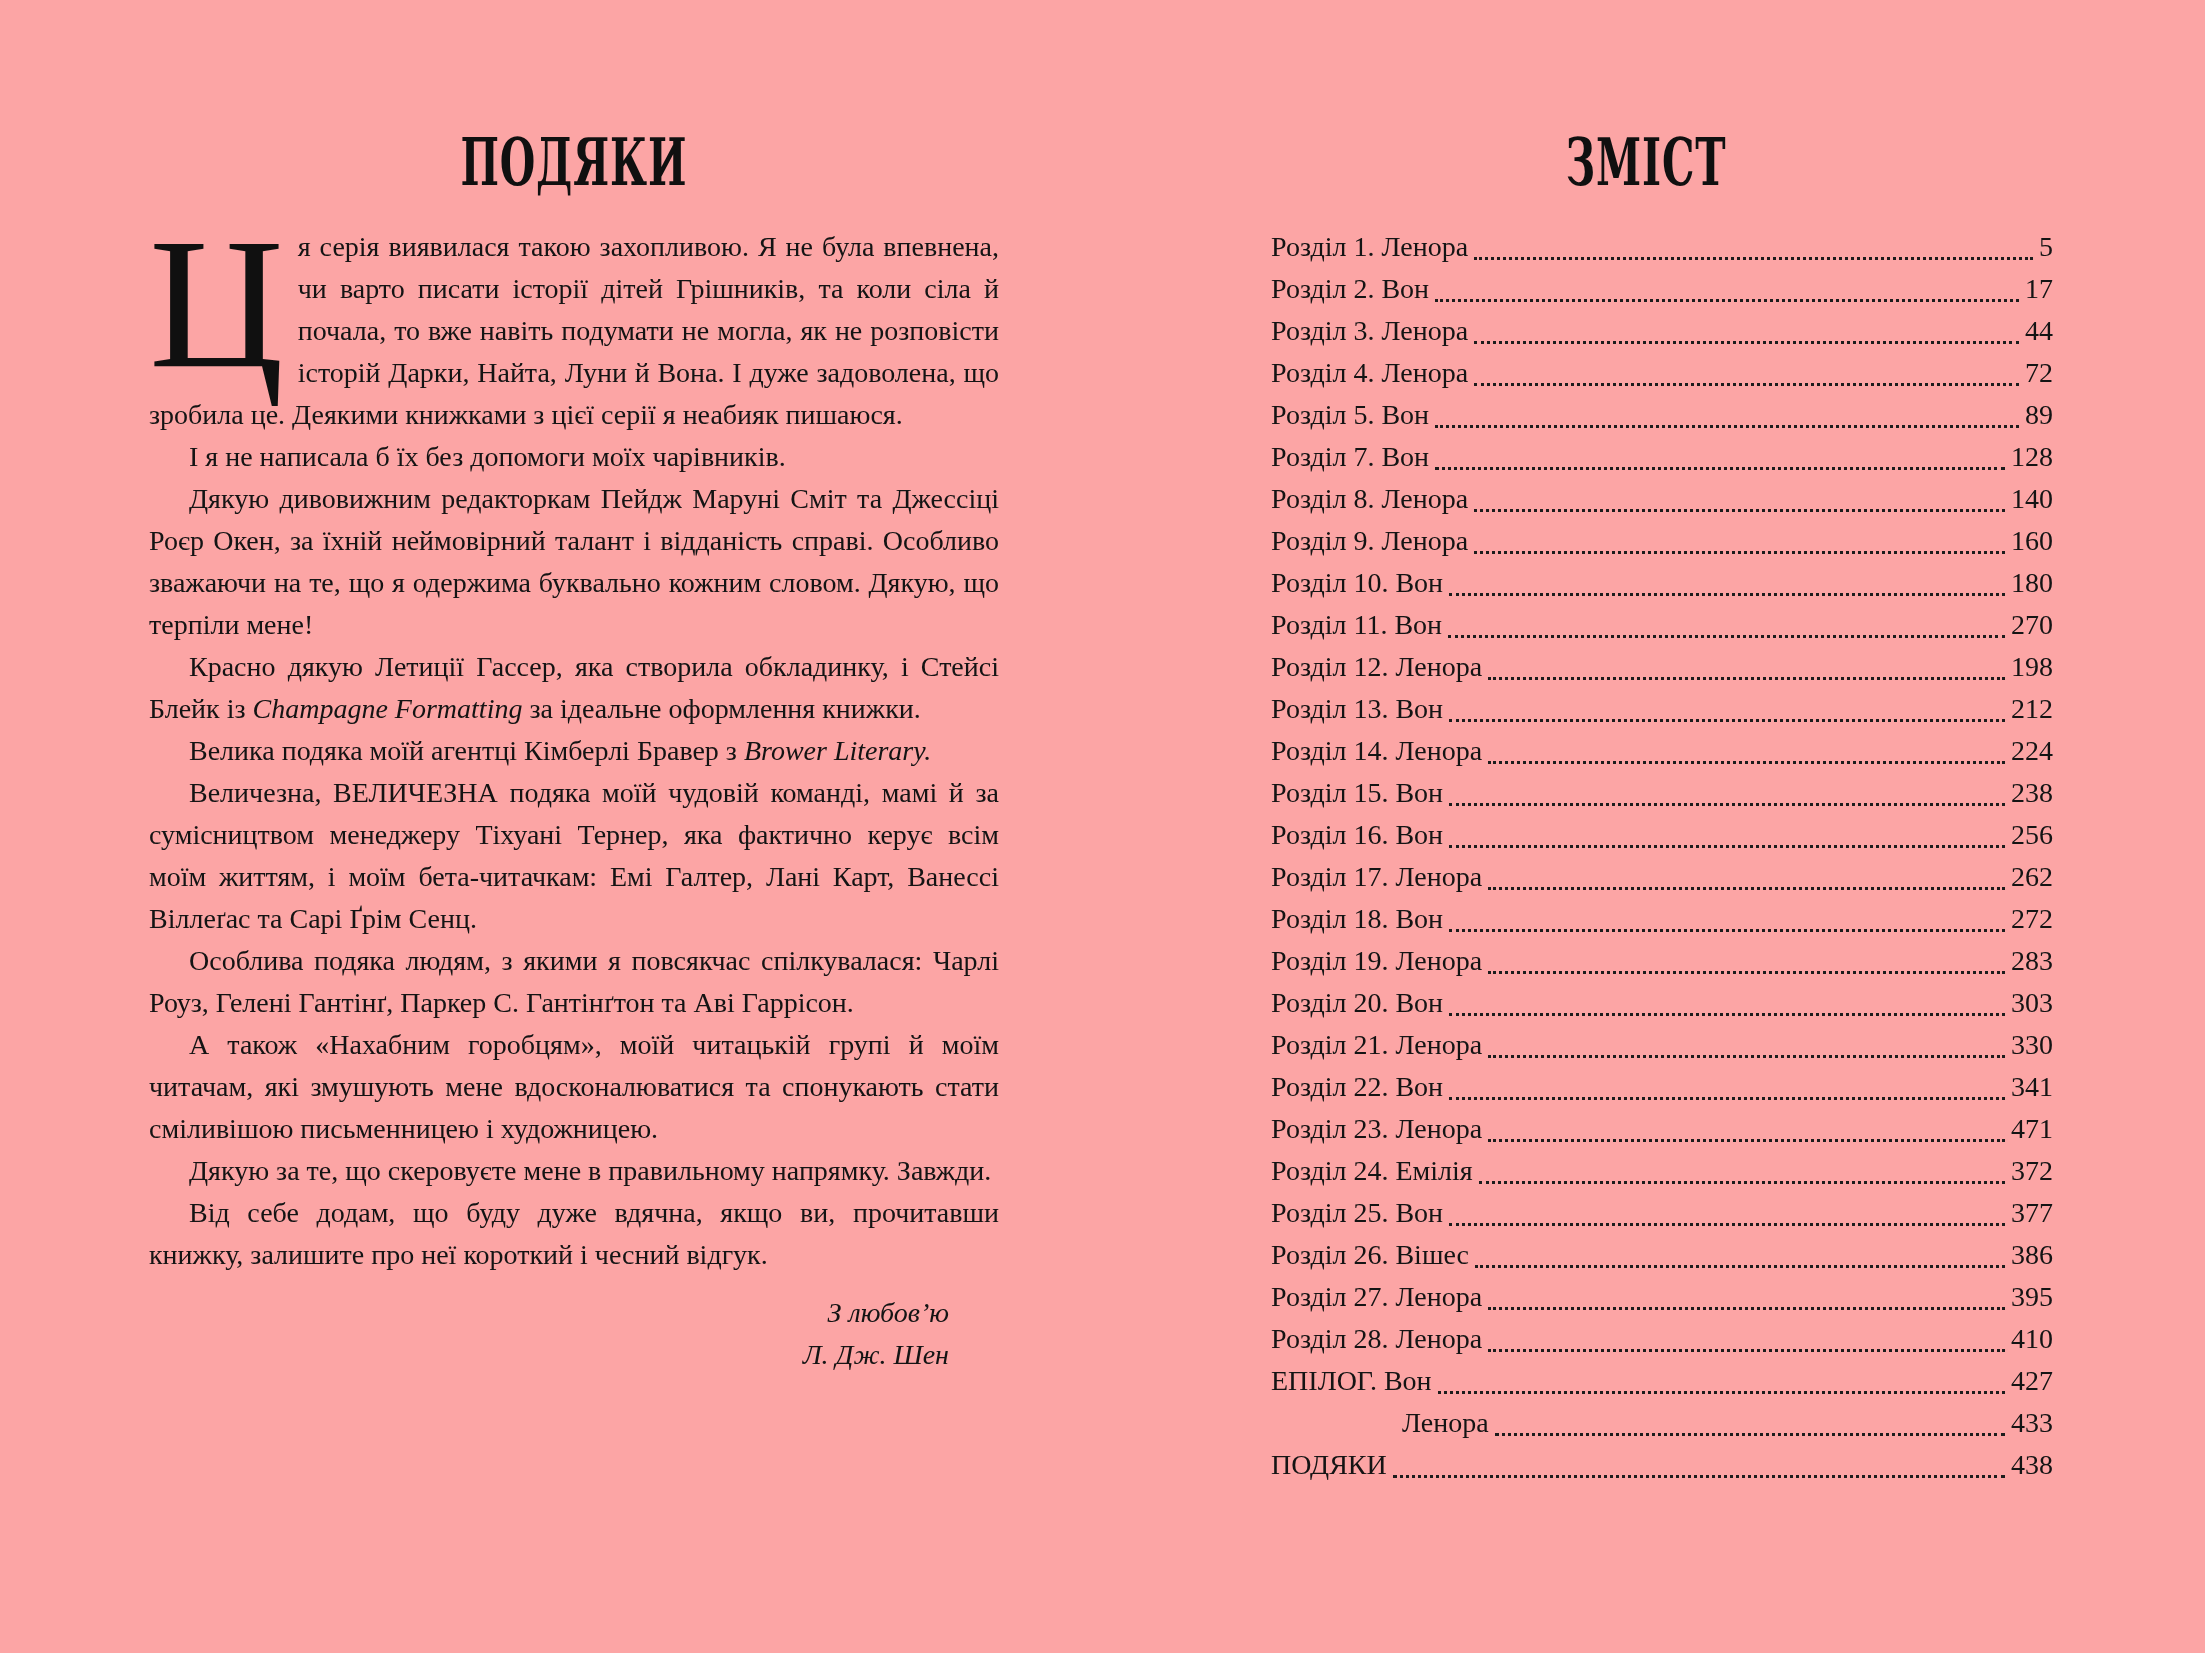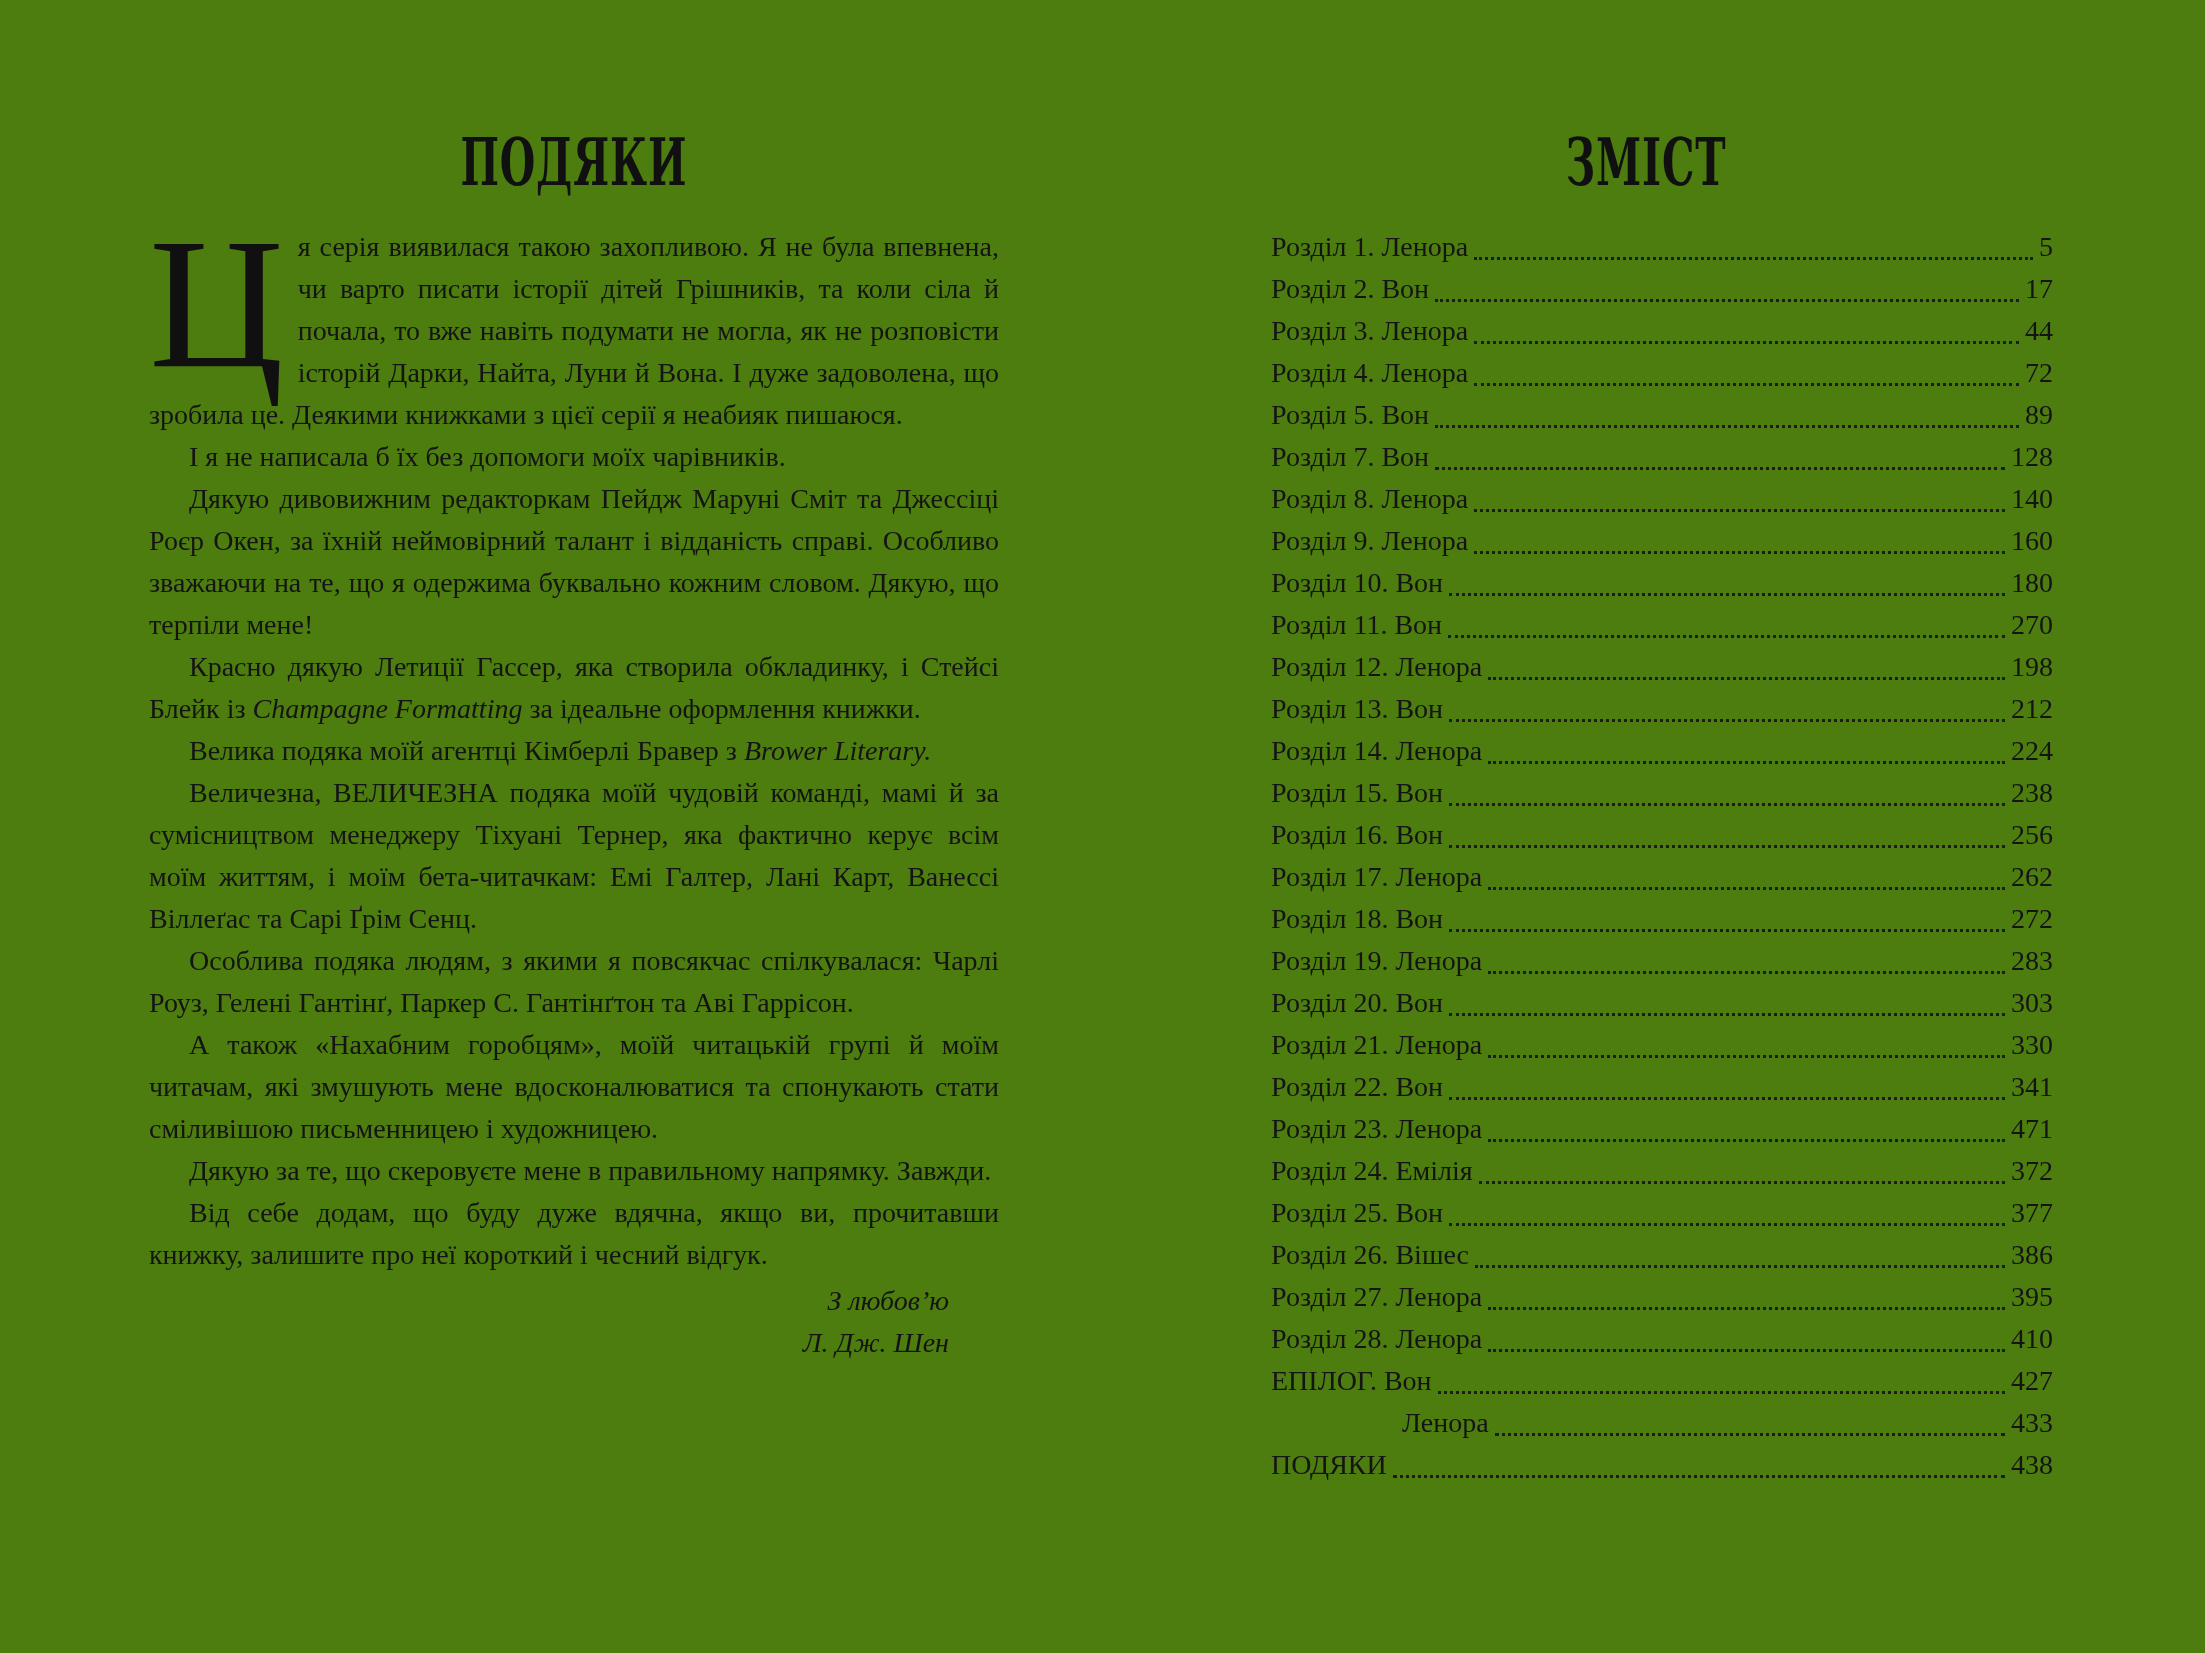--- a/index.html
+++ b/index.html
@@ -4,21 +4,21 @@
 <style>
   html, body {
     margin: 0;
     padding: 0;
     background: #ffffff;
   }
   .spread {
     position: relative;
     width: 2205px;
     height: 1654px;
-    background: #4d7c0f;
+    background: #fca5a5;
     color: #141414;
     font-family: "Liberation Serif", serif;
     overflow: hidden;
   }
   .page {
     position: absolute;
     top: 135px;
   }
   .page.left  { left: 149px;  width: 850px; }
   .page.right { left: 1239px; width: 814px; }
@@ -53,21 +53,21 @@
     font-size: 187px;
     line-height: 0.78;
     height: 128px;
     margin: 3.7px 13.7px 0 0;
     overflow: visible;
     font-family: "Liberation Serif", serif;
     color: #101010;
   }
   .it { font-style: italic; }
   .signoff {
-    margin-top: 4px;
+    margin-top: 16px;
     padding-right: 50px;
     font-size: 28px;
     line-height: 42px;
     font-style: italic;
     text-align: right;
   }
 
   
   .toc { width: 100%; }
   .toc-row {

